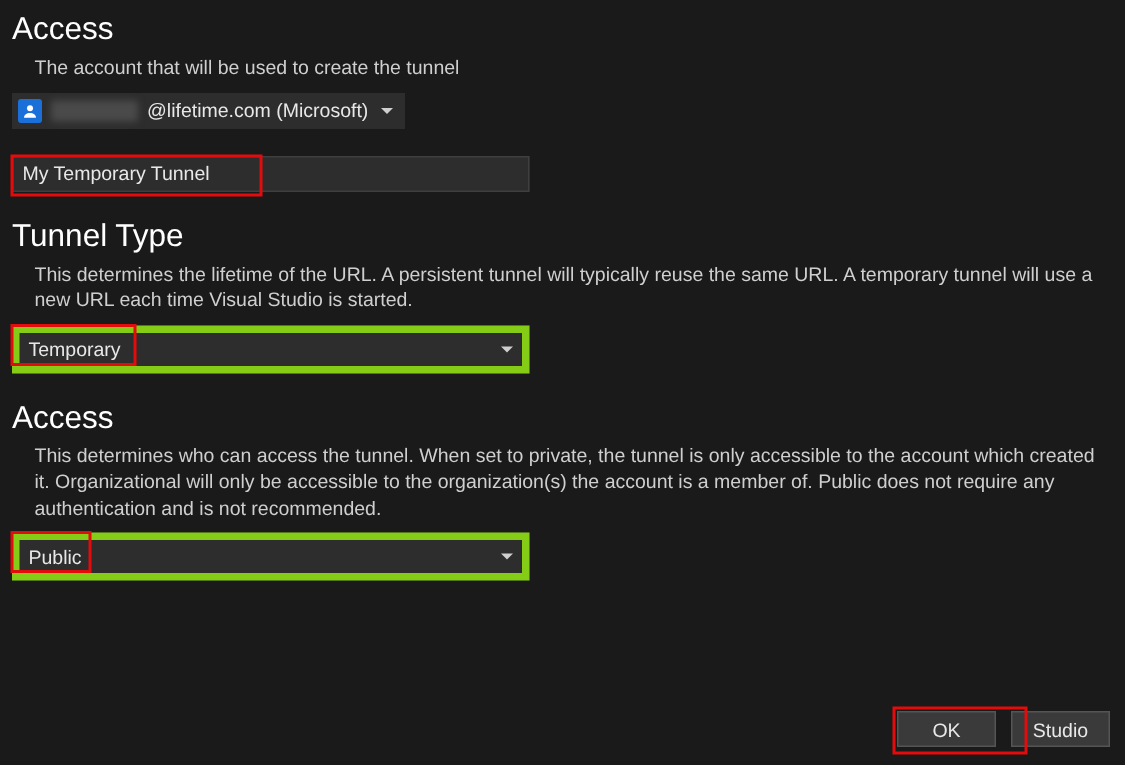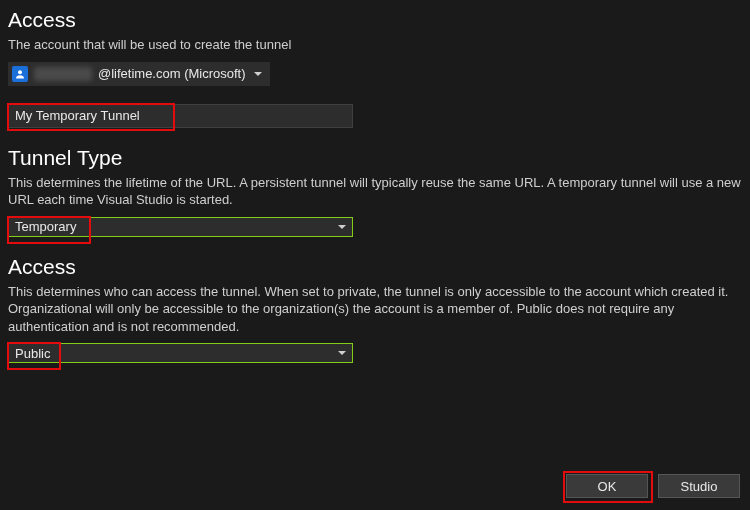--- a/index.html
+++ b/index.html
@@ -17,20 +17,21 @@
     color: #ffffff;
     font-size: 21px;
     font-weight: 400;
     margin-bottom: 4px;
   }
   .section-desc {
     color: #cfcfcf;
     font-size: 13px;
     line-height: 1.35;
     margin-bottom: 8px;
+    margin-left: 15px;
   }
   .account-dropdown {
     display: inline-flex;
     align-items: center;
     background: #2d2d2d;
     height: 24px;
     padding: 0 8px 0 4px;
     gap: 6px;
     cursor: pointer;
   }
@@ -60,23 +61,23 @@
     width: 345px; height: 24px;
     background: #2d2d2d;
     border: 1px solid #3f3f3f;
     color: #e8e8e8;
     font-family: inherit;
     font-size: 13px;
     padding: 0 6px;
     outline: none;
   }
   .combo {
-    width: 345px; height: 20px;
+    width: 345px; height: 32px;
     background: #2d2d2d;
-    border: 1px solid #84cc16;
+    border: 5px solid #84cc16;
     color: #e8e8e8;
     font-size: 13px;
     padding: 0 6px;
     display: flex;
     align-items: center;
     justify-content: space-between;
     cursor: pointer;
   }
   .hl {
     position: relative;
@@ -92,21 +93,21 @@
   .hl-type::after  { left: -1px; top: -1px; width: 80px;  height: 24px; }
   .hl-access::after{ left: -1px; top: -1px; width: 50px;  height: 24px; }
   .button-row {
     position: absolute;
     right: 10px;
     bottom: 12px;
     display: flex;
     gap: 10px;
   }
   .btn {
-    width: 82px; height: 24px;
+    width: 66px; height: 24px;
     background: #3a3a3a;
     border: 1px solid #555555;
     color: #e8e8e8;
     font-family: inherit;
     font-size: 13px;
     cursor: pointer;
     display: flex; align-items: center; justify-content: center;
   }
   .hl-ok { position: relative; }
   .hl-ok::after {

